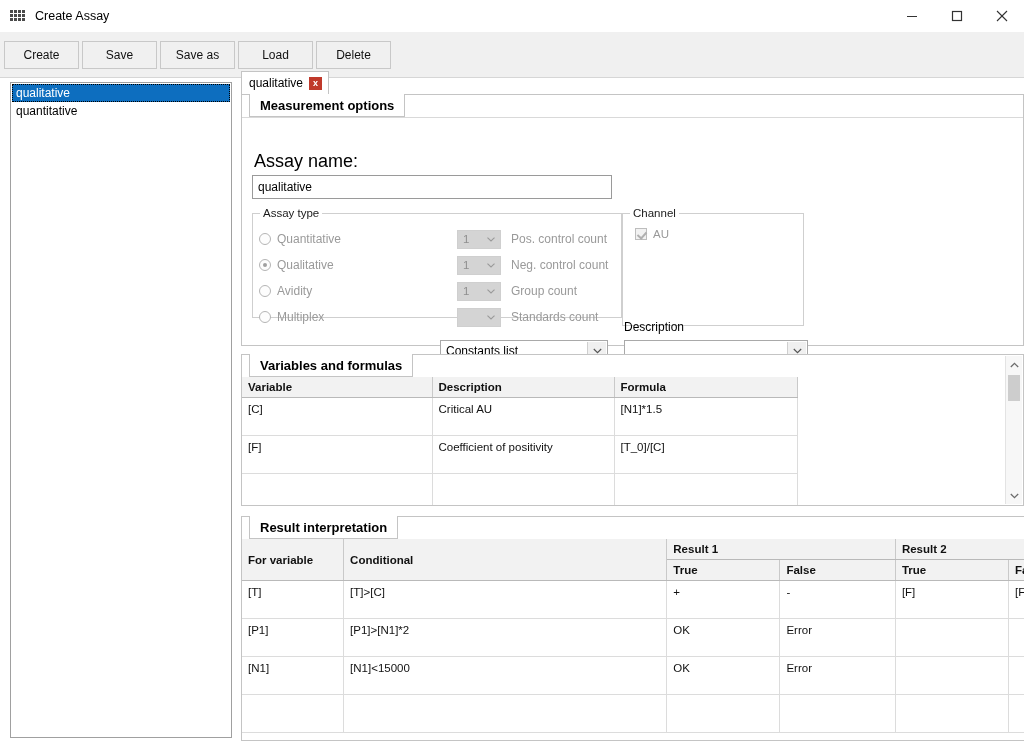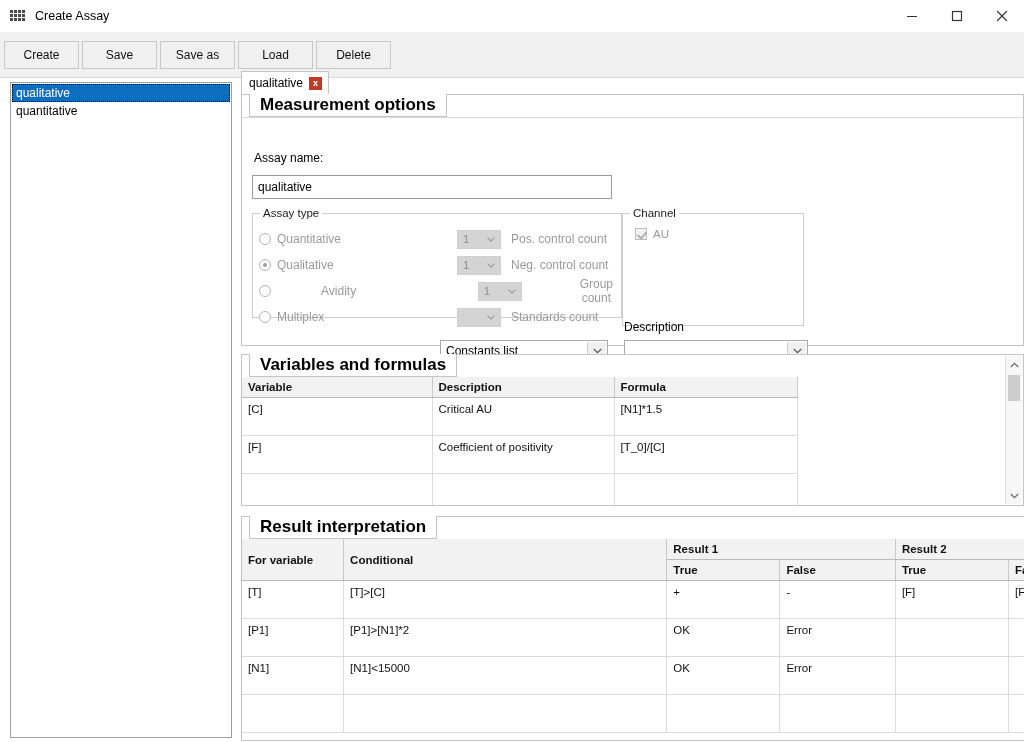--- a/index.html
+++ b/index.html
@@ -76,25 +76,25 @@
 
   
   #meas-panel {
     position: absolute; left: 1px; top: 24px; width: 783px; height: 252px;
     background: #ffffff; border: 1px solid #c4c4c4;
   }
   .inner-tab {
     position: absolute; left: 7px; top: -1px; height: 23px;
     border: 1px solid #c4c4c4; border-top: none; background: #ffffff;
     display: flex; align-items: center; padding: 0 10px;
-    font-size: 17px; font-weight: bold;
+    font-size: 13px; font-weight: bold;
   }
   .panel-sep { position: absolute; left: 0; top: 22px; width: 100%; height: 1px; background: #d9d9d9; }
 
-  .lbl { font-size: 12px; color: #000; }
+  .lbl { font-size: 18px; color: #000; }
 
   #assay-name-label { position: absolute; left: 12px; top: 56px; }
   #assay-name-input {
     position: absolute; left: 10px; top: 80px; width: 360px; height: 24px;
     border: 1px solid #9a9a9a; background: #fff;
     font-family: inherit; font-size: 12px; padding: 0 5px; color: #000;
   }
 
   
   #assay-type-group {
@@ -281,21 +281,21 @@
           <span>1</span>
           <span class="arrow">
             <svg width="8" height="5" viewBox="0 0 8 5">
                 <path d="M0.5 0.7 L4 4 L7.5 0.7" fill="none" stroke="#9a9a9a" stroke-width="1.1"></path>
               </svg>
           </span>
         </span>
         <span class="spin-label">Neg. control count</span>
       </div>
 
-      <div class="type-row" style="top:64px;gap:44px;">
+      <div class="type-row" style="top:64px;">
         <span class="radio"></span>
         <span class="type-label">Avidity</span>
         <span class="spin">
           <span>1</span>
           <span class="arrow">
             <svg width="8" height="5" viewBox="0 0 8 5">
                 <path d="M0.5 0.7 L4 4 L7.5 0.7" fill="none" stroke="#9a9a9a" stroke-width="1.1"></path>
               </svg>
           </span>
         </span>

